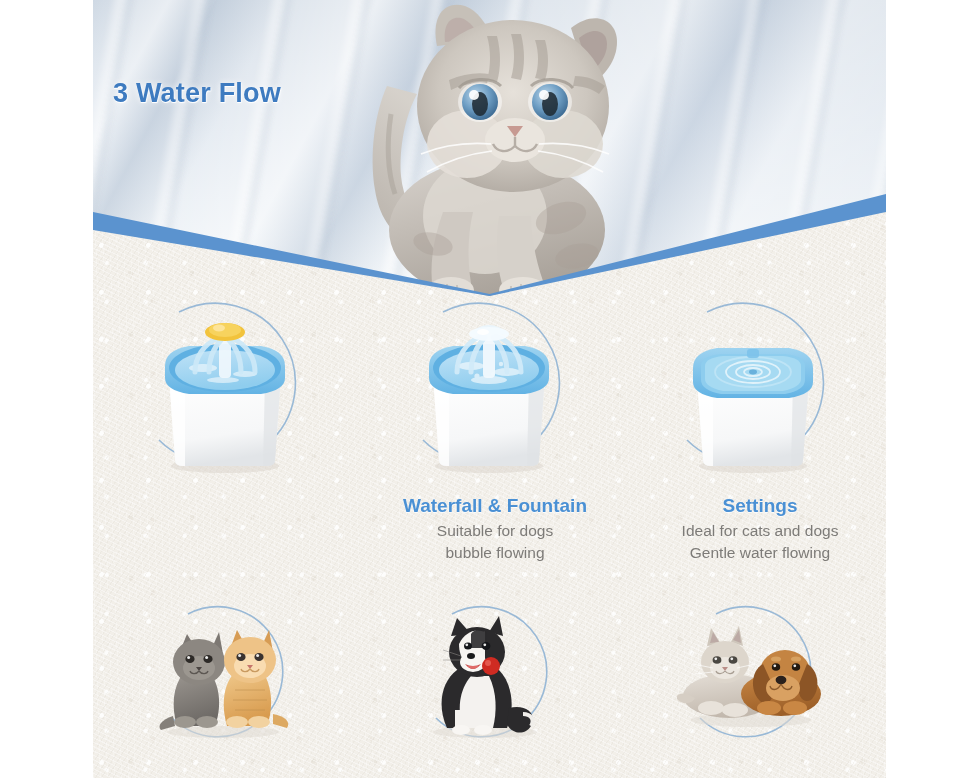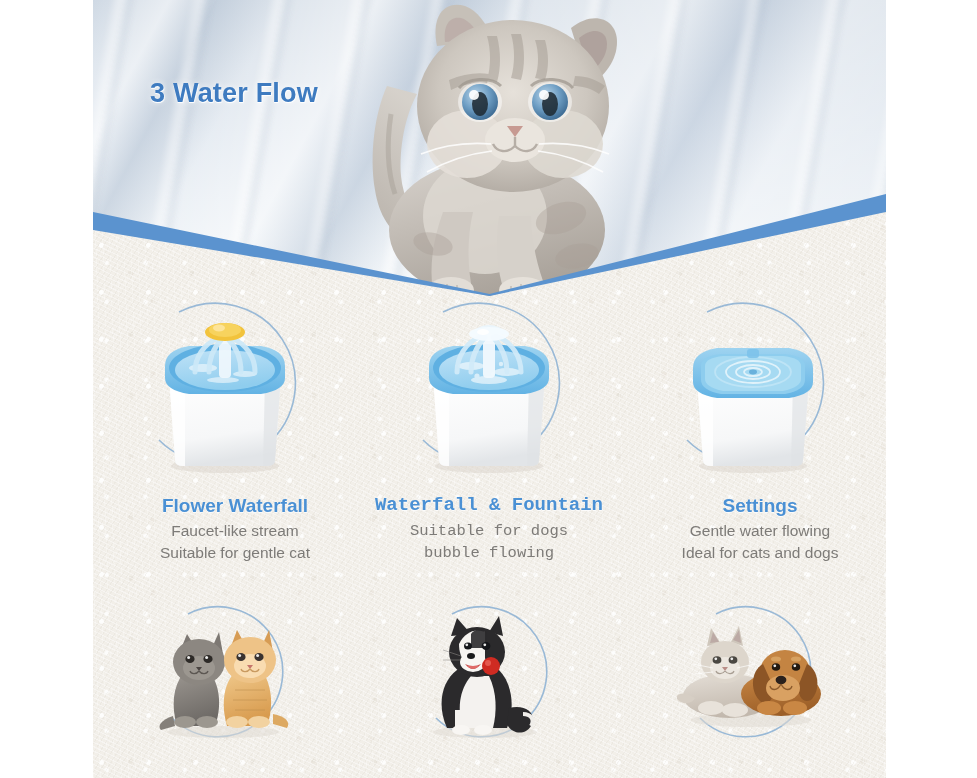--- a/index.html
+++ b/index.html
@@ -112,21 +112,20 @@
     width: 330px;
     height: 302px;
   }
 
   
   .title {
     position: absolute;
     left: 20px;
     top: 78px;
     width: 242px;
-    text-align: center;
     font-size: 27px;
     font-weight: bold;
     line-height: 1.17;
     color: #3e7bc0;
     letter-spacing: .2px;
     text-shadow:
       0 1px 0 rgba(255,255,255,.9),
       0 0 6px rgba(255,255,255,.85),
       1px 1px 1px rgba(255,255,255,.7);
   }
@@ -175,21 +174,21 @@
     top: 494px;
     width: 793px;
     height: 100px;
   }
   .caption {
     position: absolute;
     top: 0;
     text-align: center;
   }
   .c0 { left: 6px;   width: 272px; }
-  .c1 { left: 260px; width: 272px; font-family: Liberation Mono, monospace; }
+  .c1 { left: 266px; width: 272px; }
   .c2 { left: 528px; width: 278px; }
 
   .cap-title {
     font-size: 19px;
     font-weight: bold;
     color: #4a90d4;
     line-height: 1.25;
     margin-bottom: 2px;
     text-shadow: 0 1px 0 rgba(255,255,255,.75);
   }
@@ -465,36 +464,31 @@
           </g>
           <ellipse cx="80" cy="66" rx="4" ry="2.4" fill="#5aa6d6" opacity=".8"></ellipse>
 
           <rect x="74" y="43" width="12" height="9" rx="3" fill="#7dc2ea" opacity=".9"></rect>
         </svg>
       </div>
     </div>
 
     <div class="caption-row">
 
-      <div class="caption c0">
-        <div class="cap-title">Flower Waterfall</div>
-        <div class="cap-line">Faucet-like stream</div>
-        <div class="cap-line">Suitable for gentle cat</div>
-      </div>
 
       <div class="caption c1">
         <div class="cap-title">Waterfall &amp; Fountain</div>
         <div class="cap-line">Suitable for dogs</div>
         <div class="cap-line">bubble flowing</div>
       </div>
 
       <div class="caption c2">
         <div class="cap-title">Settings</div>
+        <div class="cap-line">Ideal for cats and dogs</div>
         <div class="cap-line">Gentle water flowing</div>
-        <div class="cap-line">Ideal for cats and dogs</div>
       </div>
     </div>
 
     <div class="photo-row">
 
       <div class="photo-cell ph0">
         <svg class="ring-sm" viewBox="0 0 150 150">
           <path d="M38 14 A65 65 0 1 1 22 118" fill="none" stroke="#8fb3d4" stroke-width="1.6" opacity=".9"></path>
         </svg>
         <svg class="animal" viewBox="0 0 150 132">

